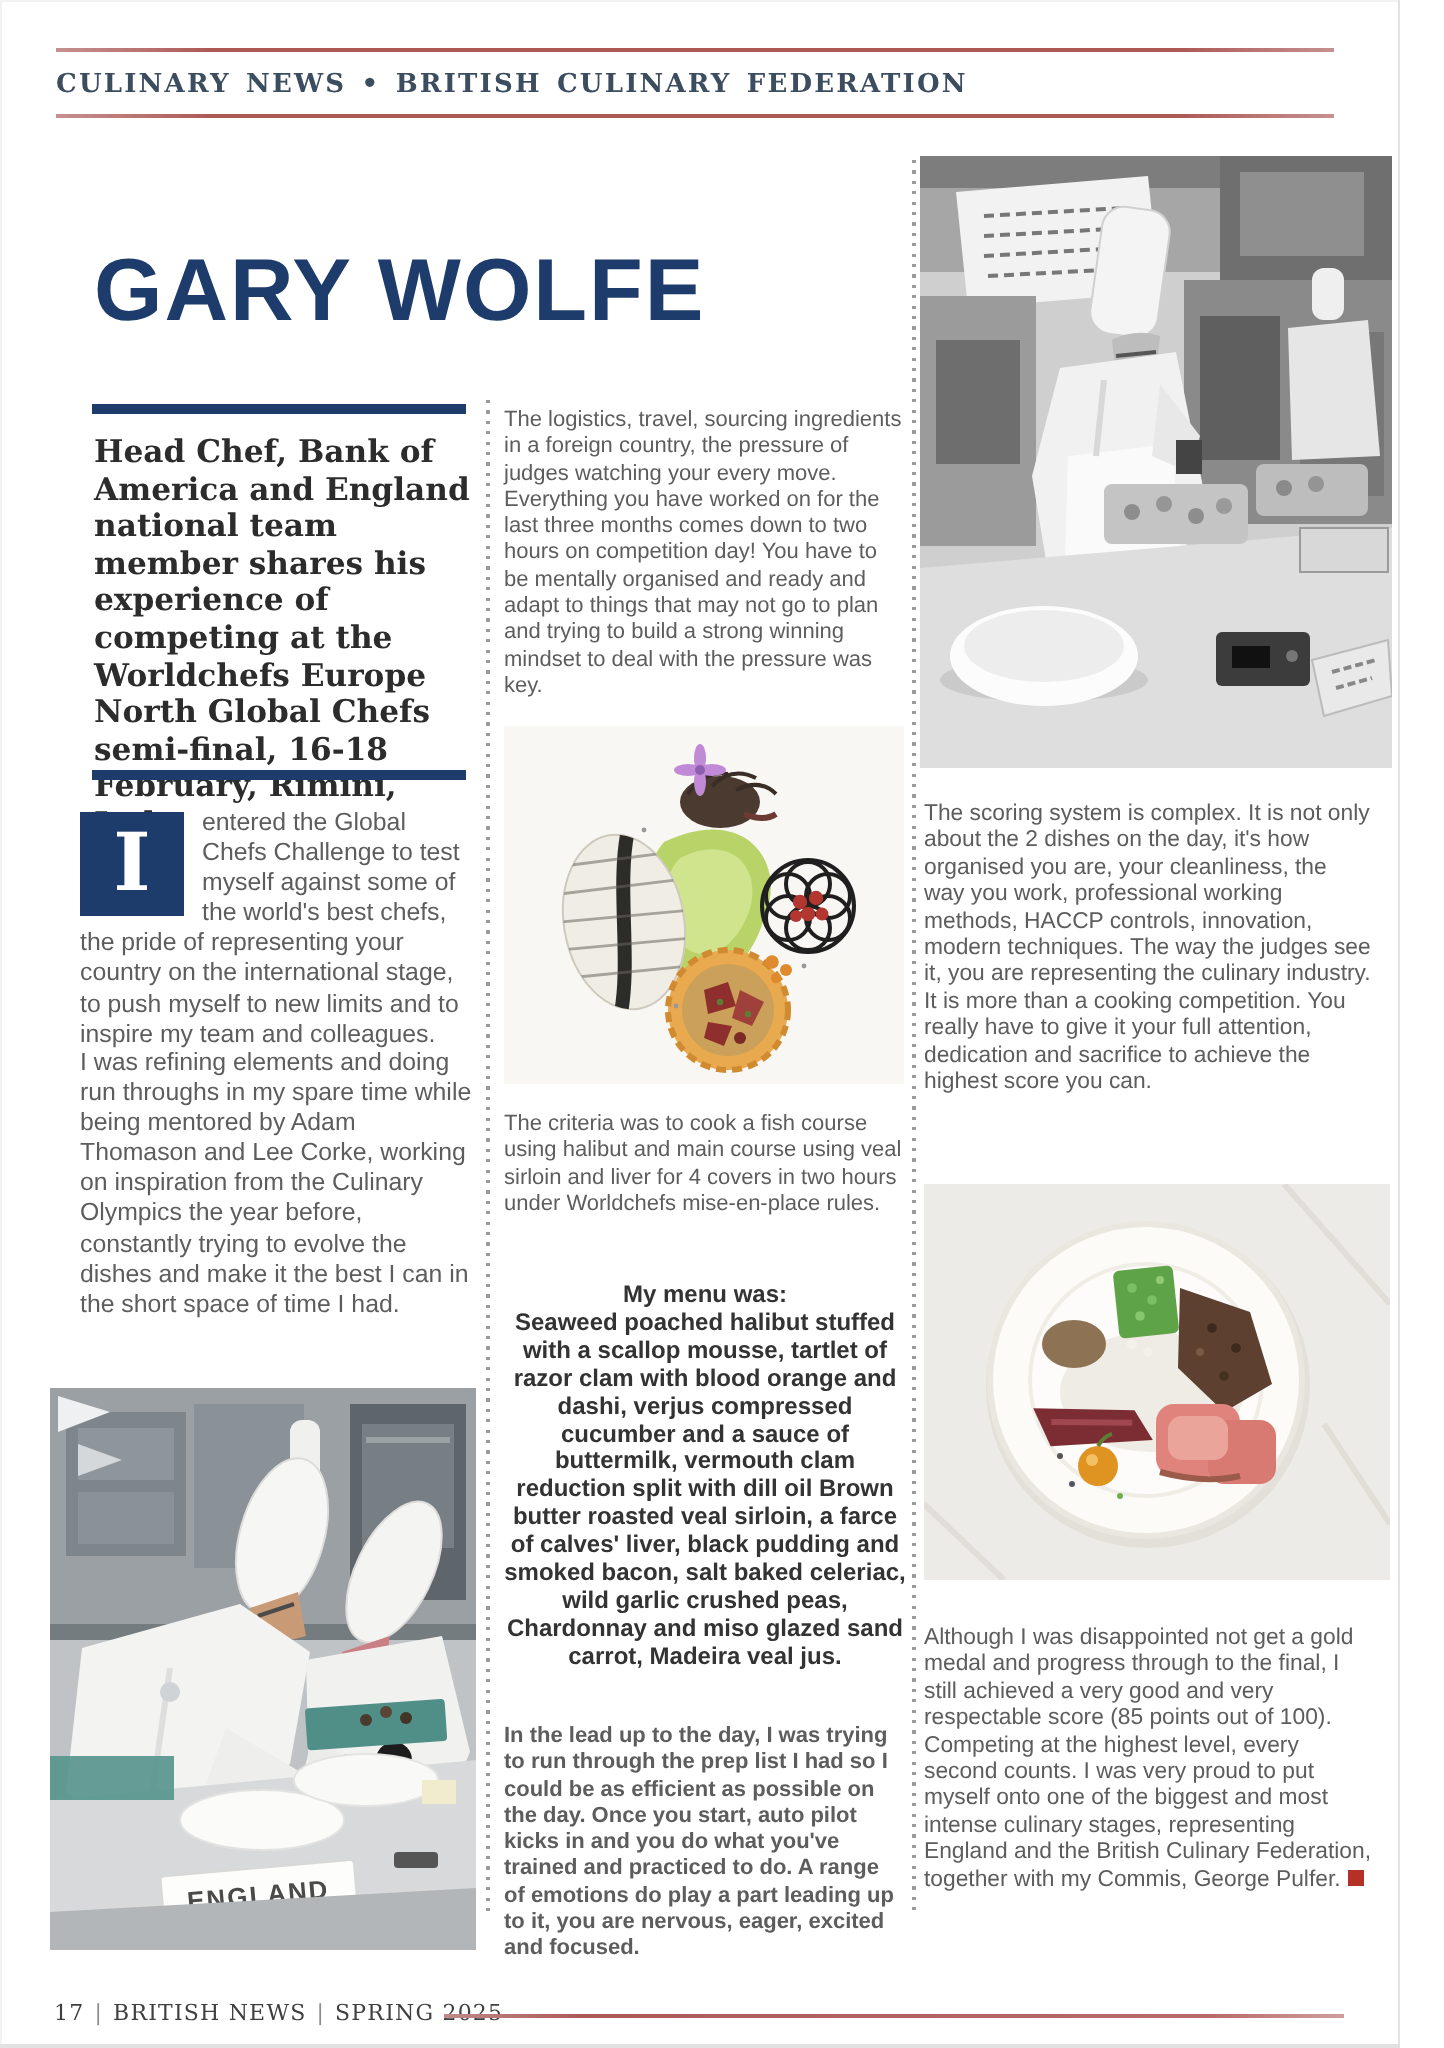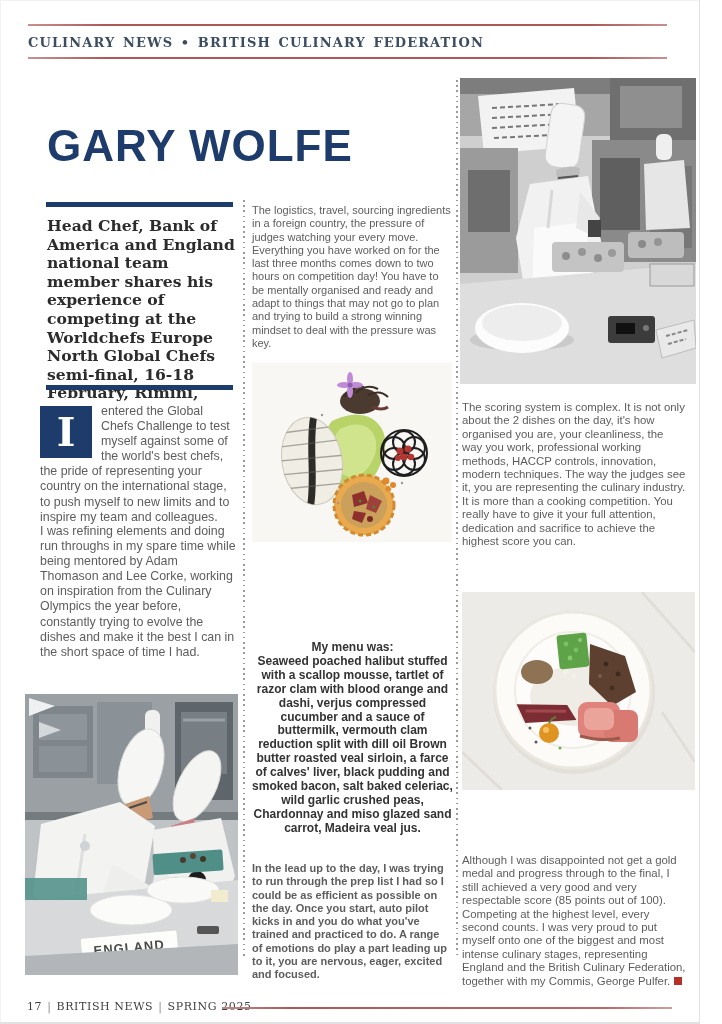--- a/index.html
+++ b/index.html
@@ -251,20 +251,21 @@
         <circle cx="141" cy="122" r="3"></circle>
         <circle cx="136" cy="126" r="2.6"></circle>
     </g>
     <g fill="#999">
       <circle cx="86" cy="140" r="1.2"></circle>
         <circle cx="150" cy="120" r="1.2"></circle>
         <circle cx="70" cy="52" r="1.2"></circle>
     </g>
   </svg>
 
+  <div class="abs body-m" style="left:252px;top:556px;width:200px;">The criteria was to cook a fish course using halibut and main course using veal sirloin and liver for 4 covers in two hours under Worldchefs mise-en-place rules.</div>
 
   <div class="abs menu" style="left:250px;top:641px;width:205px;">
     <span class="menu-title">My menu was:</span>
     <span>Seaweed poached halibut stuffed with a scallop mousse, tartlet of razor clam with blood orange and dashi, verjus compressed cucumber and a sauce of buttermilk, vermouth clam reduction split with dill oil Brown butter roasted veal sirloin, a farce of calves' liver, black pudding and smoked bacon, salt baked celeriac, wild garlic crushed peas, Chardonnay and miso glazed sand carrot, Madeira veal jus.</span>
   </div>
 
   <div class="abs body-m" style="left:252px;top:862px;width:200px;font-weight:bold;">In the lead up to the day, I was trying to run through the prep list I had so I could be as efficient as possible on the day.  Once you start, auto pilot kicks in and you do what you've trained and practiced to do. A range of emotions do play a part leading up to it, you are nervous, eager, excited and focused.</div>
 
   <div class="abs body-r" style="left:462px;top:401px;width:224px;">The scoring system is complex.  It is not only about the 2 dishes on the day, it's how organised you are, your cleanliness, the way you work, professional working methods, HACCP controls, innovation, modern techniques.  The way the judges see it, you are representing the culinary industry.  It is more than a cooking competition. You really have to give it your full attention, dedication and sacrifice to achieve the highest score you can.</div>
 
@@ -314,21 +315,21 @@
       <circle cx="84" cy="138" r="3" fill="#f3c063"></circle>
       <path d="M87,131 q3,-5 7,-6" stroke="#5f7d35" stroke-width="2" fill="none"></path>
     </g>
     <g>
       <circle cx="74" cy="150" r="1.5" fill="#556"></circle>
         <circle cx="98" cy="156" r="1.5" fill="#6fae4e"></circle>
       <circle cx="68" cy="136" r="1.5" fill="#555"></circle>
     </g>
   </svg>
 
-  <div class="abs body-r" style="left:462px;top:813px;width:224px;margin-top:41px;">
+  <div class="abs body-r" style="left:462px;top:813px;width:224px;">
     <span>Although I was disappointed not get a gold medal and progress through to the final, I still achieved a very good and very respectable score (85 points out of 100).  Competing at the highest level, every second counts.  I was very proud to put myself onto one of the biggest and most intense culinary stages, representing England and the British Culinary Federation, together with my Commis, George Pulfer.</span><span class="endmark"></span>
   </div>
 
   <div class="abs footer" style="left:27px;top:1000px;">
     <span>17</span><span class="sep">|</span><span>BRITISH NEWS</span><span class="sep">|</span><span>SPRING 2025</span>
   </div>
   <div class="abs" style="left:222px;top:1007px;width:450px;height:2px;background:linear-gradient(to right,#c08a8a,#ad5a57 15%,#b96a68 85%,#cf9d9d);"></div>
 
 </div>
 

